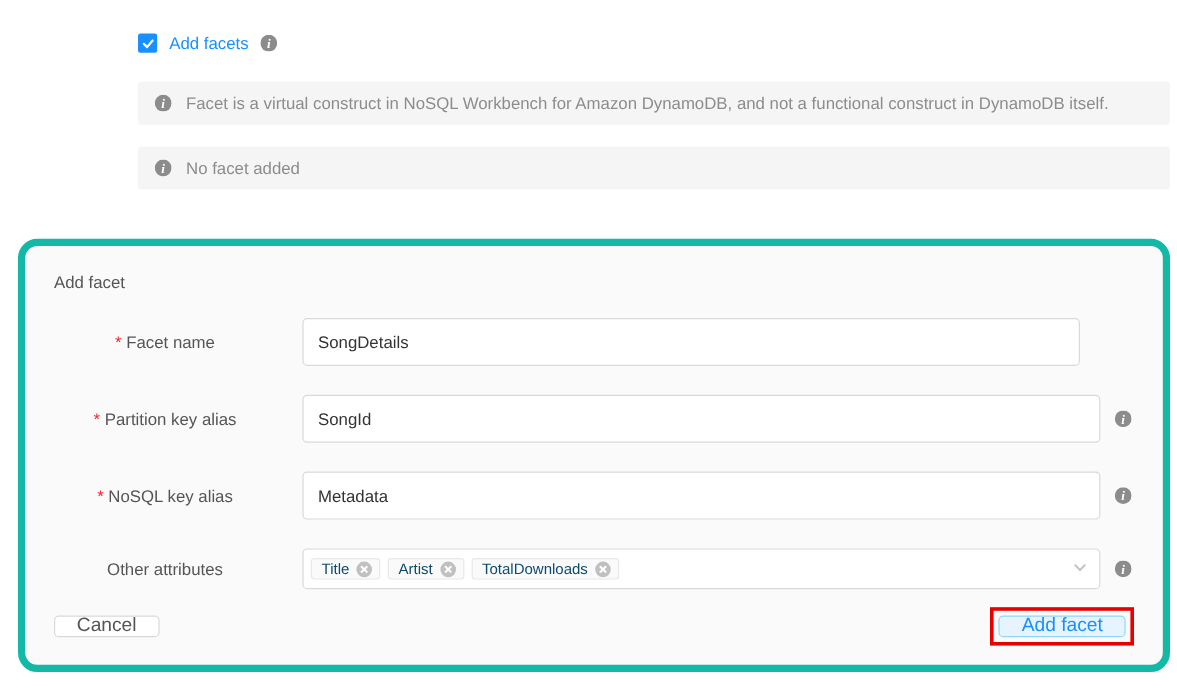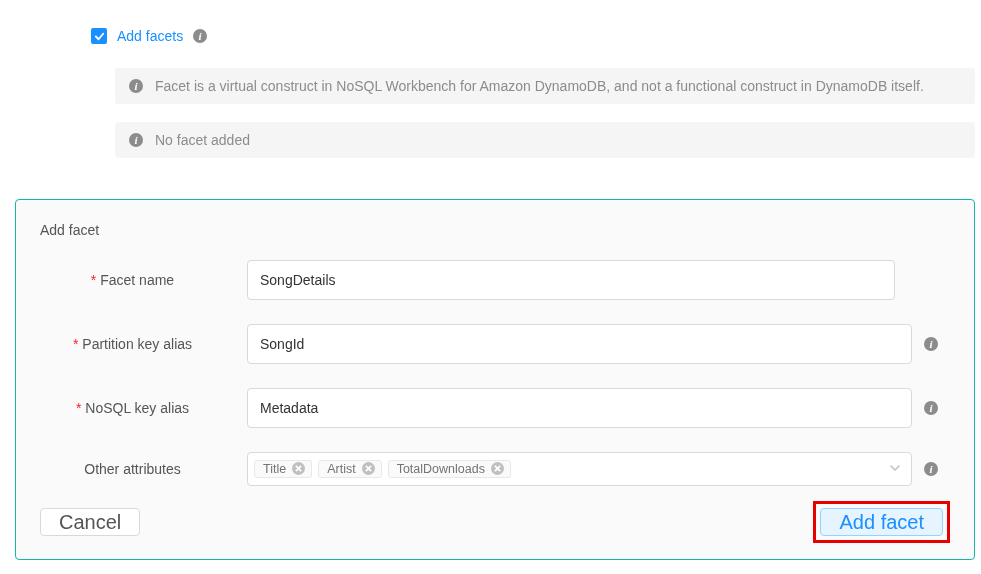--- a/index.html
+++ b/index.html
@@ -7,21 +7,21 @@
     margin: 0; padding: 0;
     width: 981px; height: 574px;
     font-family: -apple-system, BlinkMacSystemFont, "Segoe UI", Helvetica, Arial, sans-serif;
     font-size: 14px;
     color: #333;
     background: #fff;
   }
   body { position: relative; padding-top: 28px; }
 
   .top-row {
-    margin-left: 91px;
+    margin-left: 115px;
     display: flex;
     align-items: center;
     gap: 10px;
   }
   .chk {
     width: 16px; height: 16px;
     background: #1890ff;
     border-radius: 2px;
     display: flex; align-items: center; justify-content: center;
     color: #fff;
@@ -45,22 +45,22 @@
     gap: 12px;
     color: #8c8c8c;
   }
   .banner + .banner { margin-top: 18px; }
 
   .panel {
     position: absolute;
     left: 15px; right: 6px; top: 199px;
     bottom: 14px;
     background: #fafafa;
-    border: 1px solid #14b8a6;
-    border-radius: 4px;
+    border: 6px solid #14b8a6;
+    border-radius: 16px;
     padding: 22px 24px 16px 24px;
   }
   .panel-title { color: #555; margin-bottom: 22px; }
 
   .row {
     display: flex;
     align-items: center;
     margin-bottom: 24px;
   }
   .label {
@@ -110,49 +110,49 @@
     position: absolute;
     right: 10px; top: 50%; transform: translateY(-50%);
     color: #bfbfbf;
   }
   .tag {
     background: #fafafa;
     border: 1px solid #e8e8e8;
     border-radius: 3px;
     padding: 1px 6px 1px 8px;
     font-size: 12.5px;
-    color: #737373;
+    color: #0c4a6e;
     display: inline-flex;
-    align-items: flex-start;
+    align-items: center;
     gap: 6px;
   }
   .tag .x {
     width: 13px; height: 13px;
     border-radius: 50%;
     background: #c0c0c0;
     display: inline-flex; align-items: center; justify-content: center;
   }
   .tag .x svg { width: 7px; height: 7px; }
   .tag .x svg path { stroke: #fff; stroke-width: 2; }
 
   .footer {
     position: absolute;
     left: 24px; right: 24px; bottom: 16px;
     display: flex;
     justify-content: space-between;
     align-items: center;
   }
   .btn {
-    height: 28px;
+    height: 18px;
     padding: 0 18px;
     border-radius: 4px;
     border: 1px solid #d9d9d9;
     background: #fff;
     color: #555;
-    font-size: 20px;
+    font-size: 16px;
     display: inline-flex; align-items: center; cursor: pointer;
   }
   .btn-primary {
     border-color: #91d5ff;
     background: #e6f4ff;
     color: #1890ff;
   }
   .highlight-box {
     border: 3px solid #e60000;
     padding: 4px;

